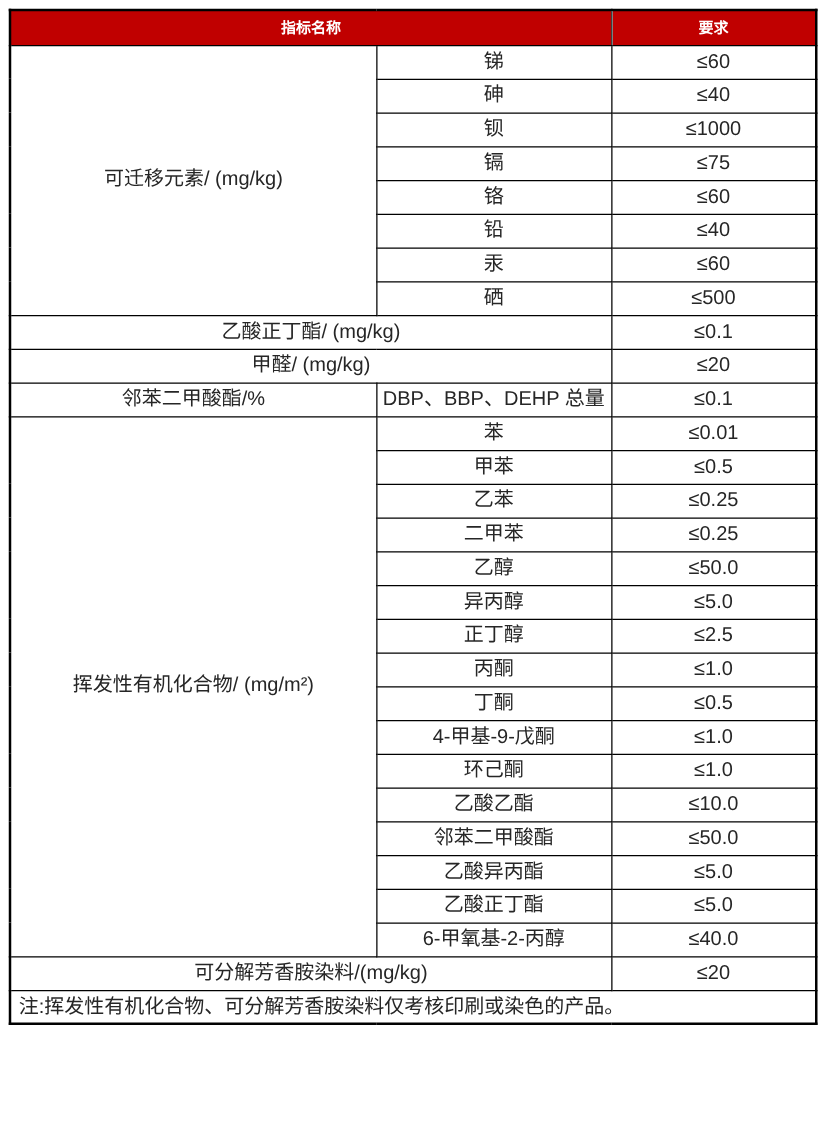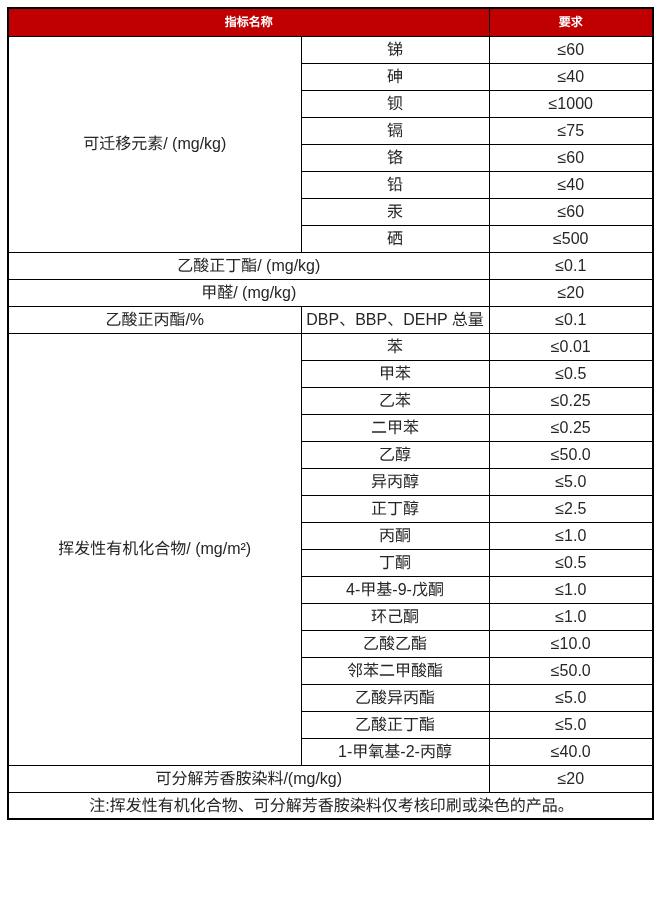--- a/index.html
+++ b/index.html
@@ -39,21 +39,21 @@
   }
   thead th {
     background: #C00000;
     color: #ffffff;
     font-weight: bold;
     height: 28px;
     font-size: 12px;
     margin-top: 45px;
   }
   td.note {
-    text-align: center;
+    text-align: left;
     padding-left: 6px;
     height: 23px;
   }
 </style>
 </head>
 <body>
 
 <div class="page">
   <table class="spec">
     <colgroup>
@@ -103,21 +103,21 @@
         </tr>
         <tr>
           <td colspan="2">乙酸正丁酯/ (mg/kg)</td>
           <td>≤0.1</td>
         </tr>
         <tr>
           <td colspan="2">甲醛/ (mg/kg)</td>
           <td>≤20</td>
         </tr>
         <tr>
-          <td>乙酸正丙酯/%</td>
+          <td>邻苯二甲酸酯/%</td>
           <td>DBP、BBP、DEHP 总量</td>
           <td>≤0.1</td>
         </tr>
         <tr>
           <td rowspan="16">挥发性有机化合物/ (mg/m²)</td>
           <td>苯</td>
           <td>≤0.01</td>
         </tr>
         <tr>
           <td>甲苯</td>
@@ -169,21 +169,21 @@
         </tr>
         <tr>
           <td>乙酸异丙酯</td>
           <td>≤5.0</td>
         </tr>
         <tr>
           <td>乙酸正丁酯</td>
           <td>≤5.0</td>
         </tr>
         <tr>
-          <td>1-甲氧基-2-丙醇</td>
+          <td>6-甲氧基-2-丙醇</td>
           <td>≤40.0</td>
         </tr>
         <tr>
           <td colspan="2">可分解芳香胺染料/(mg/kg)</td>
           <td>≤20</td>
         </tr>
         <tr>
           <td colspan="3" class="note">注:挥发性有机化合物、可分解芳香胺染料仅考核印刷或染色的产品。</td>
         </tr>
       </tbody>

